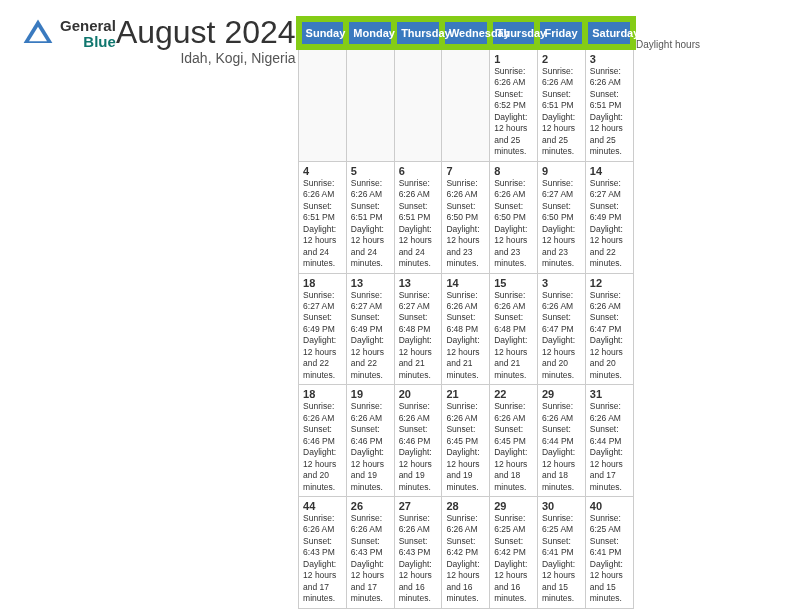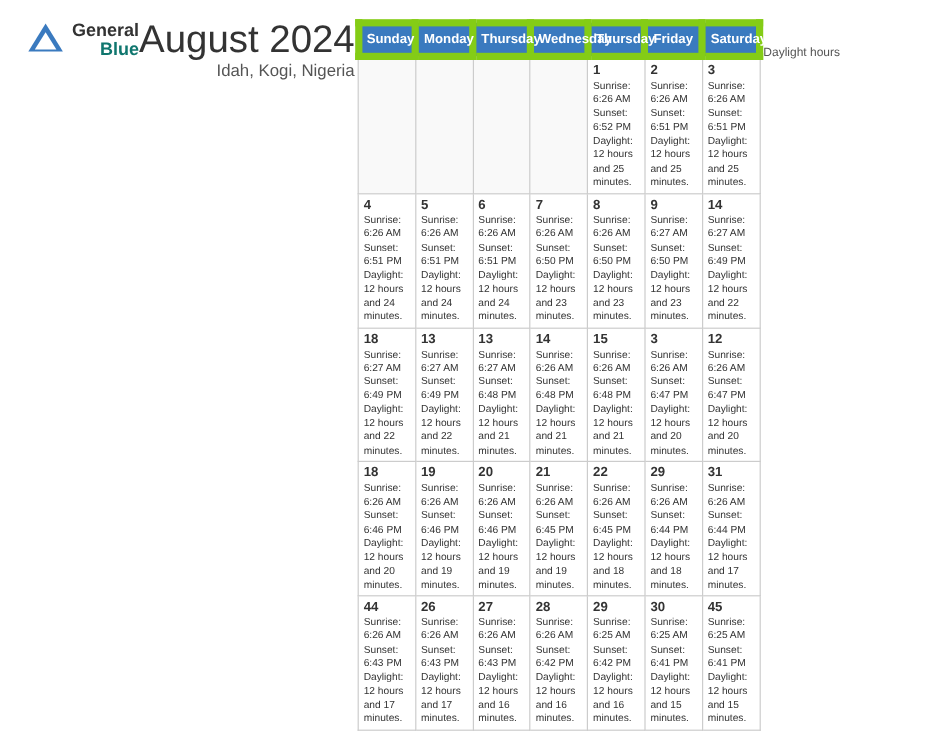--- a/index.html
+++ b/index.html
@@ -359,21 +359,21 @@
 and 16 minutes.</div>
           </td>
           <td>
             <span class="day-num">30</span>
             <div class="day-info" style="white-space: pre-line;">Sunrise: 6:25 AM
 Sunset: 6:41 PM
 Daylight: 12 hours
 and 15 minutes.</div>
           </td>
           <td>
-            <span class="day-num">45</span>
+            <span class="day-num">40</span>
             <div class="day-info" style="white-space: pre-line;">Sunrise: 6:25 AM
 Sunset: 6:41 PM
 Daylight: 12 hours
 and 15 minutes.</div>
           </td>
         </tr>
       </tbody>
   </table>
 
   <div class="footer-note">

